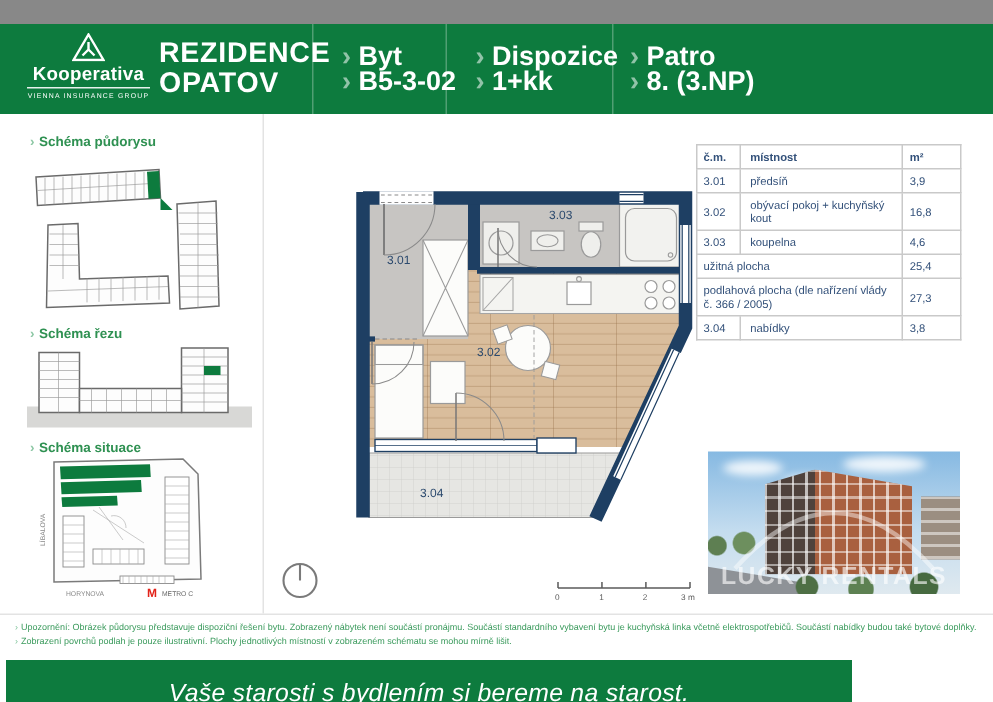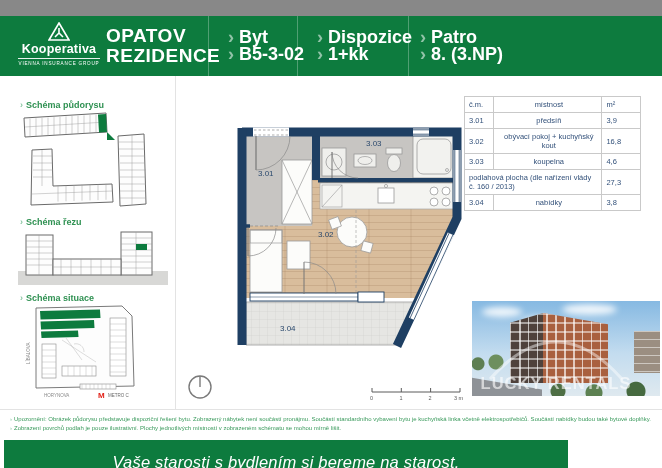--- a/index.html
+++ b/index.html
@@ -24,26 +24,26 @@
 
   
   .side-h { position:absolute; left:20px; color:#2f9152; font-size:9px; font-weight:bold; white-space:nowrap; }
   .side-h .chev { color:#8cc7a4; margin-right:3px; }
   .miniplan { position:absolute; }
 
   
   .rtab { position:absolute; left:464px; top:80px; width:177px; border-collapse:collapse; color:#33517a; font-size:7.5px; }
   .rtab td { border:1px solid #c9c9c9; padding:3px 4px; vertical-align:middle; }
   .rtab td.num { width:28px; }
-  .rtab td.room { width:104px; padding-left:6px;text-align:center; }
+  .rtab td.room { width:104px; padding-left:6px; }
   .rtab td.area { width:37px; text-align:left; padding-right:5px; }
-  .rtab tr.head td { font-weight:normal; }
-
-  
-  .photo { position:absolute; left:472px; top:285px; width:188px; height:95px; overflow:hidden; background:linear-gradient(180deg,#86b9e2 0%,#c3dcef 55%,#dfe9ef 100%);text-decoration:underline; }
+  .rtab tr.head td { font-weight:bold; }
+
+  
+  .photo { position:absolute; left:472px; top:285px; width:168px; height:95px; overflow:hidden; background:linear-gradient(180deg,#86b9e2 0%,#c3dcef 55%,#dfe9ef 100%);text-decoration:underline; }
   .cloud { position:absolute; background:rgba(255,255,255,.85); border-radius:50%; filter:blur(3px); }
   .treeband { position:absolute; left:0; top:52px; width:60px; height:18px;
     background:radial-gradient(circle at 10% 60%, #5e7f52 0 6px, transparent 7px),
                radial-gradient(circle at 40% 50%, #6d8f5e 0 7px, transparent 8px),
                radial-gradient(circle at 75% 60%, #587a4e 0 6px, transparent 7px); }
   .bldg-main { position:absolute; left:38px; top:12px; width:98px; height:70px; background:
       repeating-linear-gradient(90deg, rgba(255,255,255,.65) 0 1.5px, transparent 1.5px 9px),
       repeating-linear-gradient(180deg, rgba(255,255,255,.5) 0 1.5px, transparent 1.5px 9px),
       linear-gradient(90deg,#4f423c 0 34%,#a9603f 34% 100%);
       clip-path:polygon(0 14%, 34% 0, 100% 16%, 100% 100%, 0 100%); }
@@ -74,22 +74,22 @@
     <div class="logo-block">
       <svg class="logo-emblem" width="22" height="19" viewBox="0 0 22 19">
         <polygon points="11,1 21,18 1,18" fill="none" stroke="#fff" stroke-width="1.6"></polygon>
         <path d="M11,6 L11,11 M11,11 L7,15 M11,11 L15,15" stroke="#fff" stroke-width="1.6" fill="none"></path>
       </svg>
       <div class="logo-name">Kooperativa</div>
       <div class="logo-rule"></div>
       <div class="logo-sub">VIENNA INSURANCE GROUP</div>
     </div>
     <div class="hdr-title">
+      <div>REZIDENCE</div>
       <div>OPATOV</div>
-      <div>REZIDENCE</div>
     </div>
     <div class="hdr-div" style="left:208px"></div>
     <div class="hdr-div" style="left:297px"></div>
     <div class="hdr-div" style="left:408px"></div>
 
     <div class="spec" style="left:228px">
       <div><span class="chev">›</span><span>Byt</span></div>
       <div><span class="chev">›</span><span>B5-3-02</span></div>
     </div>
     <div class="spec" style="left:317px">
@@ -98,21 +98,21 @@
     </div>
     <div class="spec" style="left:420px">
       <div><span class="chev">›</span><span>Patro</span></div>
       <div><span class="chev">›</span><span>8. (3.NP)</span></div>
     </div>
   </div>
 
   <div class="vsep"></div>
   <div class="hsep"></div>
 
-  <div class="side-h" style="top:84px">
+  <div class="side-h" style="top:73px">
     <span class="chev">›</span><span>Schéma půdorysu</span>
   </div>
   <svg class="miniplan" style="left:20px; top:90px" width="130" height="105" viewBox="0 0 130 105">
     <g stroke="#6a6a6a" stroke-width="1" fill="#fdfdfd">
       <path d="M4,12 L86,7 L87,26 L5,31 Z"></path>
       <path d="M98,30 L124,28 L126,98 L100,100 Z"></path>
       <path d="M12,44 L32,43 L33,80 L92,78 L93,96 L11,99 Z"></path>
     </g>
     <g stroke="#9a9a9a" stroke-width="0.45" fill="none">
       <path d="M10,12.6 V30.6 M16,12.2 V30.2 M22,11.9 V29.9 M28,11.5 V29.5 M34,11.1 V29.1 M40,10.8 V28.8 M46,10.4 V28.4 M52,10 V28 M58,9.7 V27.7 M64,9.3 V27.3 M70,9 V27 M76,8.6 V26.6 M5,21 L86,16"></path>
@@ -293,21 +293,25 @@
       <td class="num">3.02</td>
       <td class="room">obývací pokoj + kuchyňský kout</td>
       <td class="area">16,8</td>
     </tr>
     <tr>
       <td class="num">3.03</td>
       <td class="room">koupelna</td>
       <td class="area">4,6</td>
     </tr>
     <tr>
-      <td colspan="2">podlahová plocha (dle nařízení vlády č. 160 / 2013)</td>
+      <td colspan="2">užitná plocha</td>
+      <td class="area">25,4</td>
+    </tr>
+    <tr>
+      <td colspan="2">podlahová plocha (dle nařízení vlády č. 366 / 2005)</td>
       <td class="area">27,3</td>
     </tr>
     <tr>
       <td class="num">3.04</td>
       <td class="room">nabídky</td>
       <td class="area">3,8</td>
     </tr>
   </tbody>
     </table>
 

